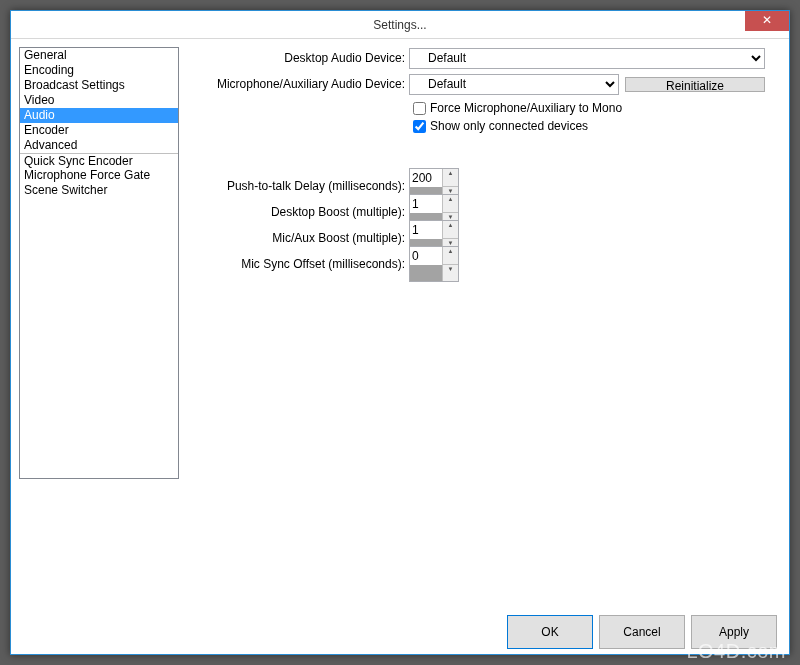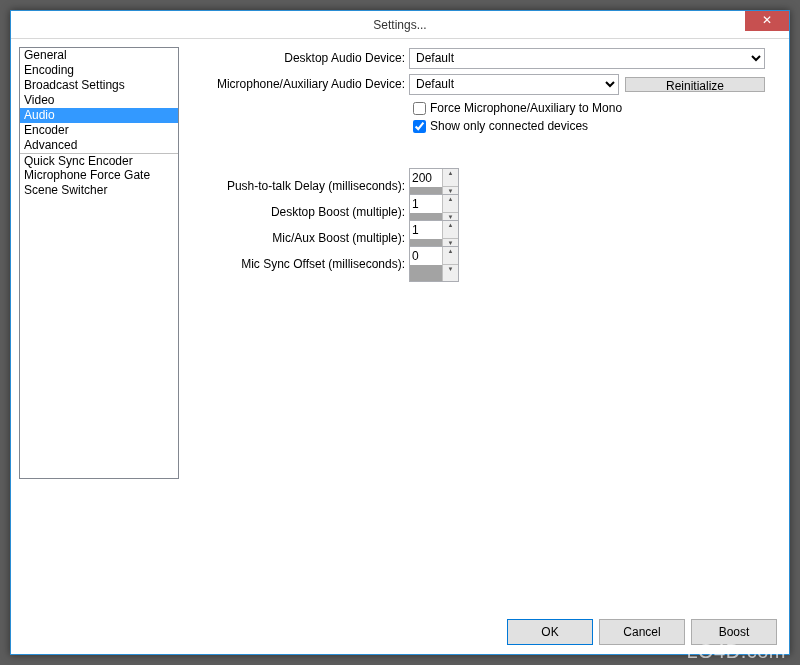--- a/index.html
+++ b/index.html
@@ -79,21 +79,21 @@
     width: 220px;
     text-align: right;
     padding-right: 4px;
     color: #000;
   }
   select {
     height: 21px;
     border: 1px solid #abadb3;
     background: #fff;
     font: inherit;
-    padding: 0 2px;
+    padding: 0 14px;
   }
   .sel-wide { width: 356px; }
   .sel-med { width: 210px; }
   .btn {
     height: 15px;
     border: 1px solid #acacac;
     background: #e1e1e1;
     font: inherit;
     cursor: pointer;
     text-align: center;
@@ -131,21 +131,21 @@
   .footer {
     position: absolute;
     left: 0; right: 0; bottom: 8px;
     height: 28px;
     display: flex;
     justify-content: flex-end;
     align-items: center;
     padding-right: 12px;
     gap: 6px;
   }
-  .footer .btn { width: 86px; height:26px; }
+  .footer .btn { width: 86px; height:34px; }
   .footer .btn.ok { border-color:#0078d7; }
   .watermark {
     position: absolute;
     right: 14px; bottom: 2px;
     font-size: 20px;
     font-weight: 300;
     color: rgba(255,255,255,0.65);
     font-family: Arial, sans-serif;
     letter-spacing: 0.5px;
     pointer-events: none;
@@ -240,17 +240,17 @@
               <div>▼</div>
             </div>
         </div>
       </div>
     </div>
   </div>
 
   <div class="footer">
     <button class="btn ok">OK</button>
     <button class="btn">Cancel</button>
-    <button class="btn">Boost</button>
+    <button class="btn">Apply</button>
   </div>
 </div>
 
 <div class="watermark">LO4D.com</div>
 
 </body></html>

